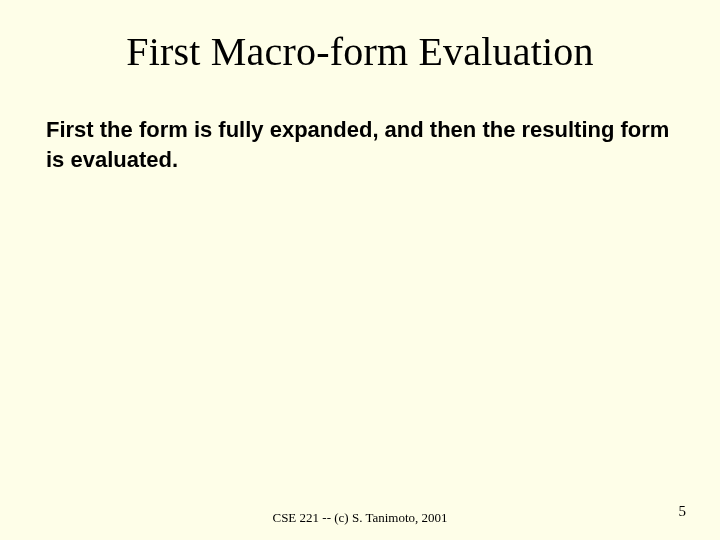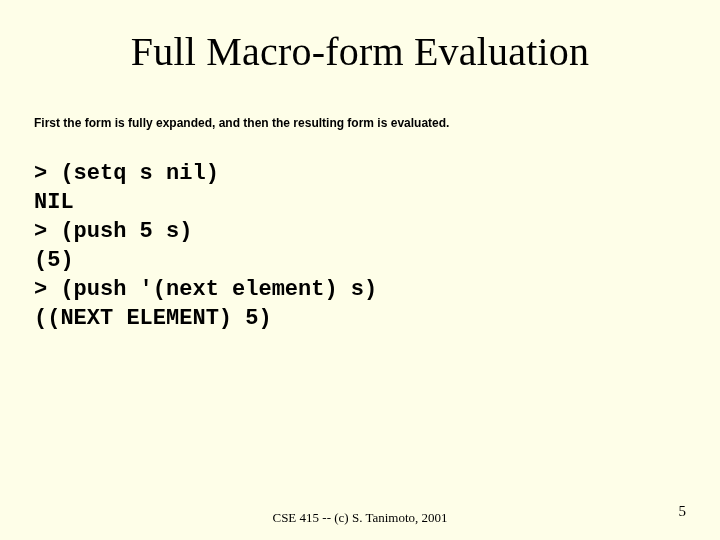--- a/index.html
+++ b/index.html
@@ -22,24 +22,24 @@
   }
   .title {
     text-align: center;
     font-size: 40px;
     font-weight: normal;
     margin: 0 0 40px 0;
     letter-spacing: 0.2px;
   }
   .subtitle {
     font-family: Arial, Helvetica, sans-serif;
-    font-size: 12px;
+    font-size: 22px;
     font-weight: bold;
     line-height: 1.35;
-    margin: 0 0 28px 0;
+    margin: 0 0 28px 12px;
   }
   .code {
     font-family: "Courier New", Courier, monospace;
     font-size: 22px;
     font-weight: bold;
     white-space: pre;
     line-height: 1.32;
   }
   .footer {
     position: absolute;
@@ -56,25 +56,19 @@
     bottom: 20px;
     right: 34px;
     font-size: 15px;
     font-family: "Times New Roman", Times, serif;
   }
 </style>
 </head>
 <body>
 
 <div class="slide">
-  <h1 class="title">Full Macro-form Evaluation</h1>
+  <h1 class="title">First Macro-form Evaluation</h1>
   <p class="subtitle">First the form is fully expanded, and then the resulting form is evaluated.</p>
-  <div class="code">&gt; (setq s nil)
-NIL
-&gt; (push 5 s)
-(5)
-&gt; (push '(next element) s)
-((NEXT ELEMENT) 5)</div>
   <div class="footer">
-    <div>CSE 415 -- (c) S. Tanimoto, 2001</div>
+    <div>CSE 221 -- (c) S. Tanimoto, 2001</div>
   </div>
   <div class="pagenum">5</div>
 </div>
 
 </body></html>

